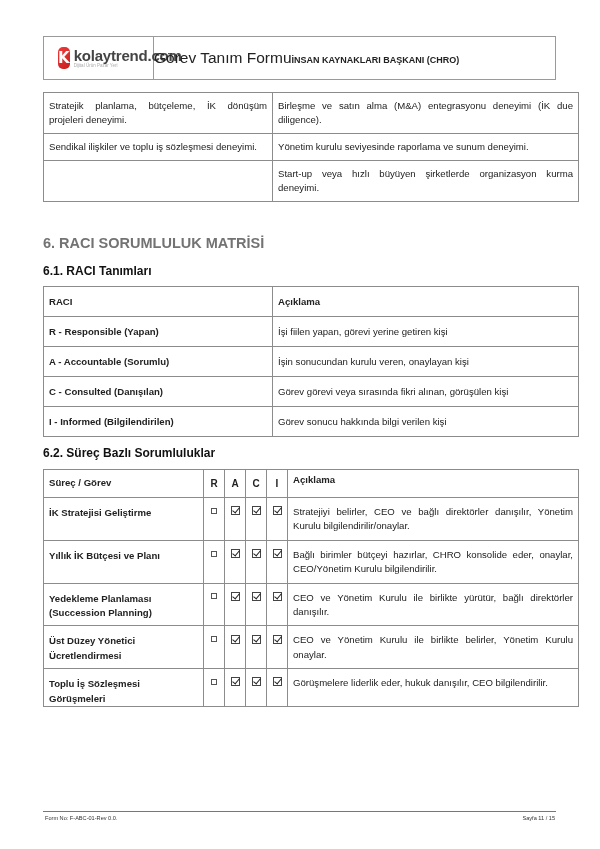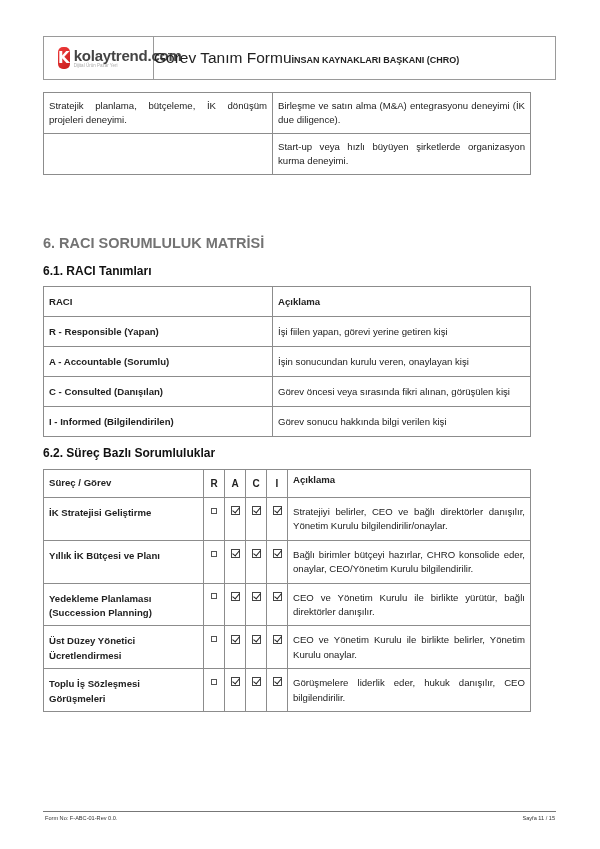--- a/index.html
+++ b/index.html
@@ -27,21 +27,21 @@
     }
     .logo-text { margin-left: 4px; line-height: 1; }
     .logo-name { font-size: 15px; font-weight: bold; color: #444; letter-spacing: -0.2px; }
     .logo-tag { font-size: 4.5px; color: #aaa; margin-top: 1px; }
     .header .title-cell {
       flex: 1; display: flex; flex-direction: row; align-items: center; justify-content: flex-start;
     }
     .form-title { font-size: 15.5px; color: #222; line-height: 1.1; }
     .form-subtitle { font-size: 9px; font-weight: bold; color: #222; margin-top: 4px; }
 
-    table { border-collapse: collapse; position: absolute; left: 43px; width: 488px; }
+    table { border-collapse: collapse; position: absolute; left: 43px; width: 536px; }
     td, th { border: 1px solid #8c8c8c; font-size: 9.6px; vertical-align: top; text-align: left; }
 
     .qual-table td { padding: 6px 5px 6px 5px; line-height: 1.45; text-align: justify; }
     .qual-table td.c1 { width: 229px; }
 
     .h1 {
       position: absolute; left: 43px; top: 235px;
       font-size: 14.5px; font-weight: bold; color: #737373;
     }
     .h2 { position: absolute; left: 43px; font-size: 12px; font-weight: bold; color: #111; }
@@ -92,20 +92,24 @@
   </div>
 </div>
 
 <table class="qual-table" style="top:92px;">
   <tbody id="qual-body">
       <tr>
         <td class="c1">Stratejik planlama, bütçeleme, İK dönüşüm projeleri deneyimi.</td>
         <td class="c2">Birleşme ve satın alma (M&amp;A) entegrasyonu deneyimi (İK due diligence).</td>
       </tr>
       <tr>
+        <td class="c1">Sendikal ilişkiler ve toplu iş sözleşmesi deneyimi.</td>
+        <td class="c2">Yönetim kurulu seviyesinde raporlama ve sunum deneyimi.</td>
+      </tr>
+      <tr>
         <td class="c1"></td>
         <td class="c2">Start-up veya hızlı büyüyen şirketlerde organizasyon kurma deneyimi.</td>
       </tr>
     </tbody>
 </table>
 
 <div class="h1">6.  RACI SORUMLULUK MATRİSİ</div>
 <div class="h2" style="top:264px;">6.1.  RACI Tanımları</div>
 
 <table class="raci-def" style="top:286px;">
@@ -117,21 +121,21 @@
       <tr>
         <td class="c1">R - Responsible (Yapan)</td>
         <td class="c2">İşi fiilen yapan, görevi yerine getiren kişi</td>
       </tr>
       <tr>
         <td class="c1">A - Accountable (Sorumlu)</td>
         <td class="c2">İşin sonucundan kurulu veren, onaylayan kişi</td>
       </tr>
       <tr>
         <td class="c1">C - Consulted (Danışılan)</td>
-        <td class="c2">Görev öncesi veya sırasında fikri alınan, görüşülen kişi</td>
+        <td class="c2">Görev görevi veya sırasında fikri alınan, görüşülen kişi</td>
       </tr>
       <tr>
         <td class="c1">I - Informed (Bilgilendirilen)</td>
         <td class="c2">Görev sonucu hakkında bilgi verilen kişi</td>
       </tr>
     </tbody>
 </table>
 
 <div class="h2" style="top:446px;">6.2.  Süreç Bazlı Sorumluluklar</div>
 

